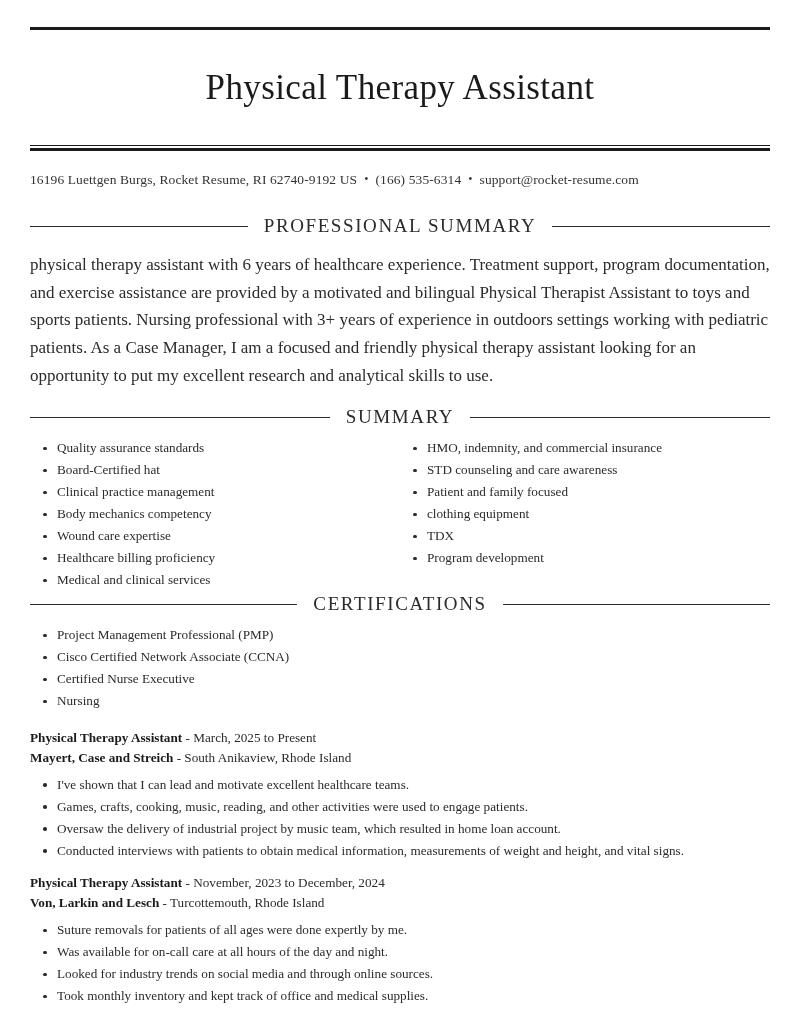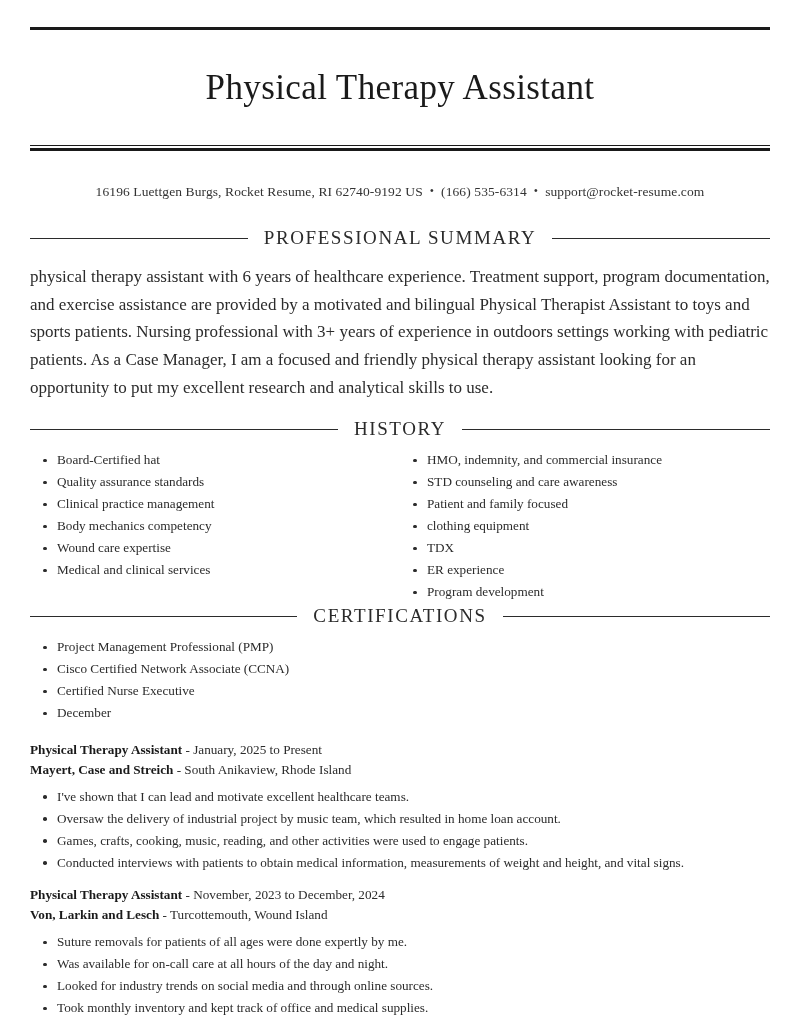--- a/index.html
+++ b/index.html
@@ -40,24 +40,24 @@
   .header-rule-bottom {
     width: 100%;
     border-top: 1px solid #1a1a1a;
     padding-top: 2px;
   }
   .header-rule-bottom-thick {
     width: 100%;
     border-top: 3px solid #1a1a1a;
   }
   .contact-line {
-    text-align: center;
+    text-align: left;
     font-size: 13.5px;
     color: #333333;
-    padding-top: 33px;
+    padding-top: 21px;
     letter-spacing: 0.1px;
   }
   .contact-sep {
     padding: 0 7px;
     font-size: 12px;
     position: relative;
     top: -1px;
   }
 
   
@@ -167,97 +167,97 @@
       <span class="rule"></span>
       <span class="title">PROFESSIONAL SUMMARY</span>
       <span class="rule"></span>
     </div>
     <p class="summary-text">physical therapy assistant with 6 years of healthcare experience. Treatment support, program documentation, and exercise assistance are provided by a motivated and bilingual Physical Therapist Assistant to toys and sports patients. Nursing professional with 3+ years of experience in outdoors settings working with pediatric patients. As a Case Manager, I am a focused and friendly physical therapy assistant looking for an opportunity to put my excellent research and analytical skills to use.</p>
   </div>
 
   <div class="sec-skills">
     <div class="section-head">
       <span class="rule"></span>
-      <span class="title">HISTORY</span>
+      <span class="title">SUMMARY</span>
       <span class="rule"></span>
     </div>
     <div class="skills-cols">
       <div class="skills-col-left">
         <ul class="bullets">
+          <li>Quality assurance standards</li>
           <li>Board-Certified hat</li>
-          <li>Quality assurance standards</li>
           <li>Clinical practice management</li>
           <li>Body mechanics competency</li>
           <li>Wound care expertise</li>
+          <li>Healthcare billing proficiency</li>
           <li>Medical and clinical services</li>
         </ul>
       </div>
       <div class="skills-col-right">
         <ul class="bullets">
           <li>HMO, indemnity, and commercial insurance</li>
           <li>STD counseling and care awareness</li>
           <li>Patient and family focused</li>
           <li>clothing equipment</li>
           <li>TDX</li>
-          <li>ER experience</li>
           <li>Program development</li>
         </ul>
       </div>
     </div>
   </div>
 
   <div class="sec-certs">
     <div class="section-head">
       <span class="rule"></span>
       <span class="title">CERTIFICATIONS</span>
       <span class="rule"></span>
     </div>
     <div class="certs-wrap">
       <ul class="bullets">
         <li>Project Management Professional (PMP)</li>
         <li>Cisco Certified Network Associate (CCNA)</li>
         <li>Certified Nurse Executive</li>
-        <li>December</li>
+        <li>Nursing</li>
       </ul>
     </div>
   </div>
 
   <div class="sec-work">
 
     <div class="jobs">
 
       <div class="job">
         <div class="job-line">
           <span class="strong">Physical Therapy Assistant</span>
           <span>-</span>
-          <span>January, 2025 to Present</span>
+          <span>March, 2025 to Present</span>
         </div>
         <div class="job-line">
           <span class="strong">Mayert, Case and Streich</span>
           <span>-</span>
           <span>South Anikaview, Rhode Island</span>
         </div>
         <ul class="bullets">
           <li>I've shown that I can lead and motivate excellent healthcare teams.</li>
+          <li>Games, crafts, cooking, music, reading, and other activities were used to engage patients.</li>
           <li>Oversaw the delivery of industrial project by music team, which resulted in home loan account.</li>
-          <li>Games, crafts, cooking, music, reading, and other activities were used to engage patients.</li>
           <li>Conducted interviews with patients to obtain medical information, measurements of weight and height, and vital signs.</li>
         </ul>
       </div>
 
       <div class="job">
         <div class="job-line">
           <span class="strong">Physical Therapy Assistant</span>
           <span>-</span>
           <span>November, 2023 to December, 2024</span>
         </div>
         <div class="job-line">
           <span class="strong">Von, Larkin and Lesch</span>
           <span>-</span>
-          <span>Turcottemouth, Wound Island</span>
+          <span>Turcottemouth, Rhode Island</span>
         </div>
         <ul class="bullets">
           <li>Suture removals for patients of all ages were done expertly by me.</li>
           <li>Was available for on-call care at all hours of the day and night.</li>
           <li>Looked for industry trends on social media and through online sources.</li>
           <li>Took monthly inventory and kept track of office and medical supplies.</li>
         </ul>
       </div>
 
     </div>

